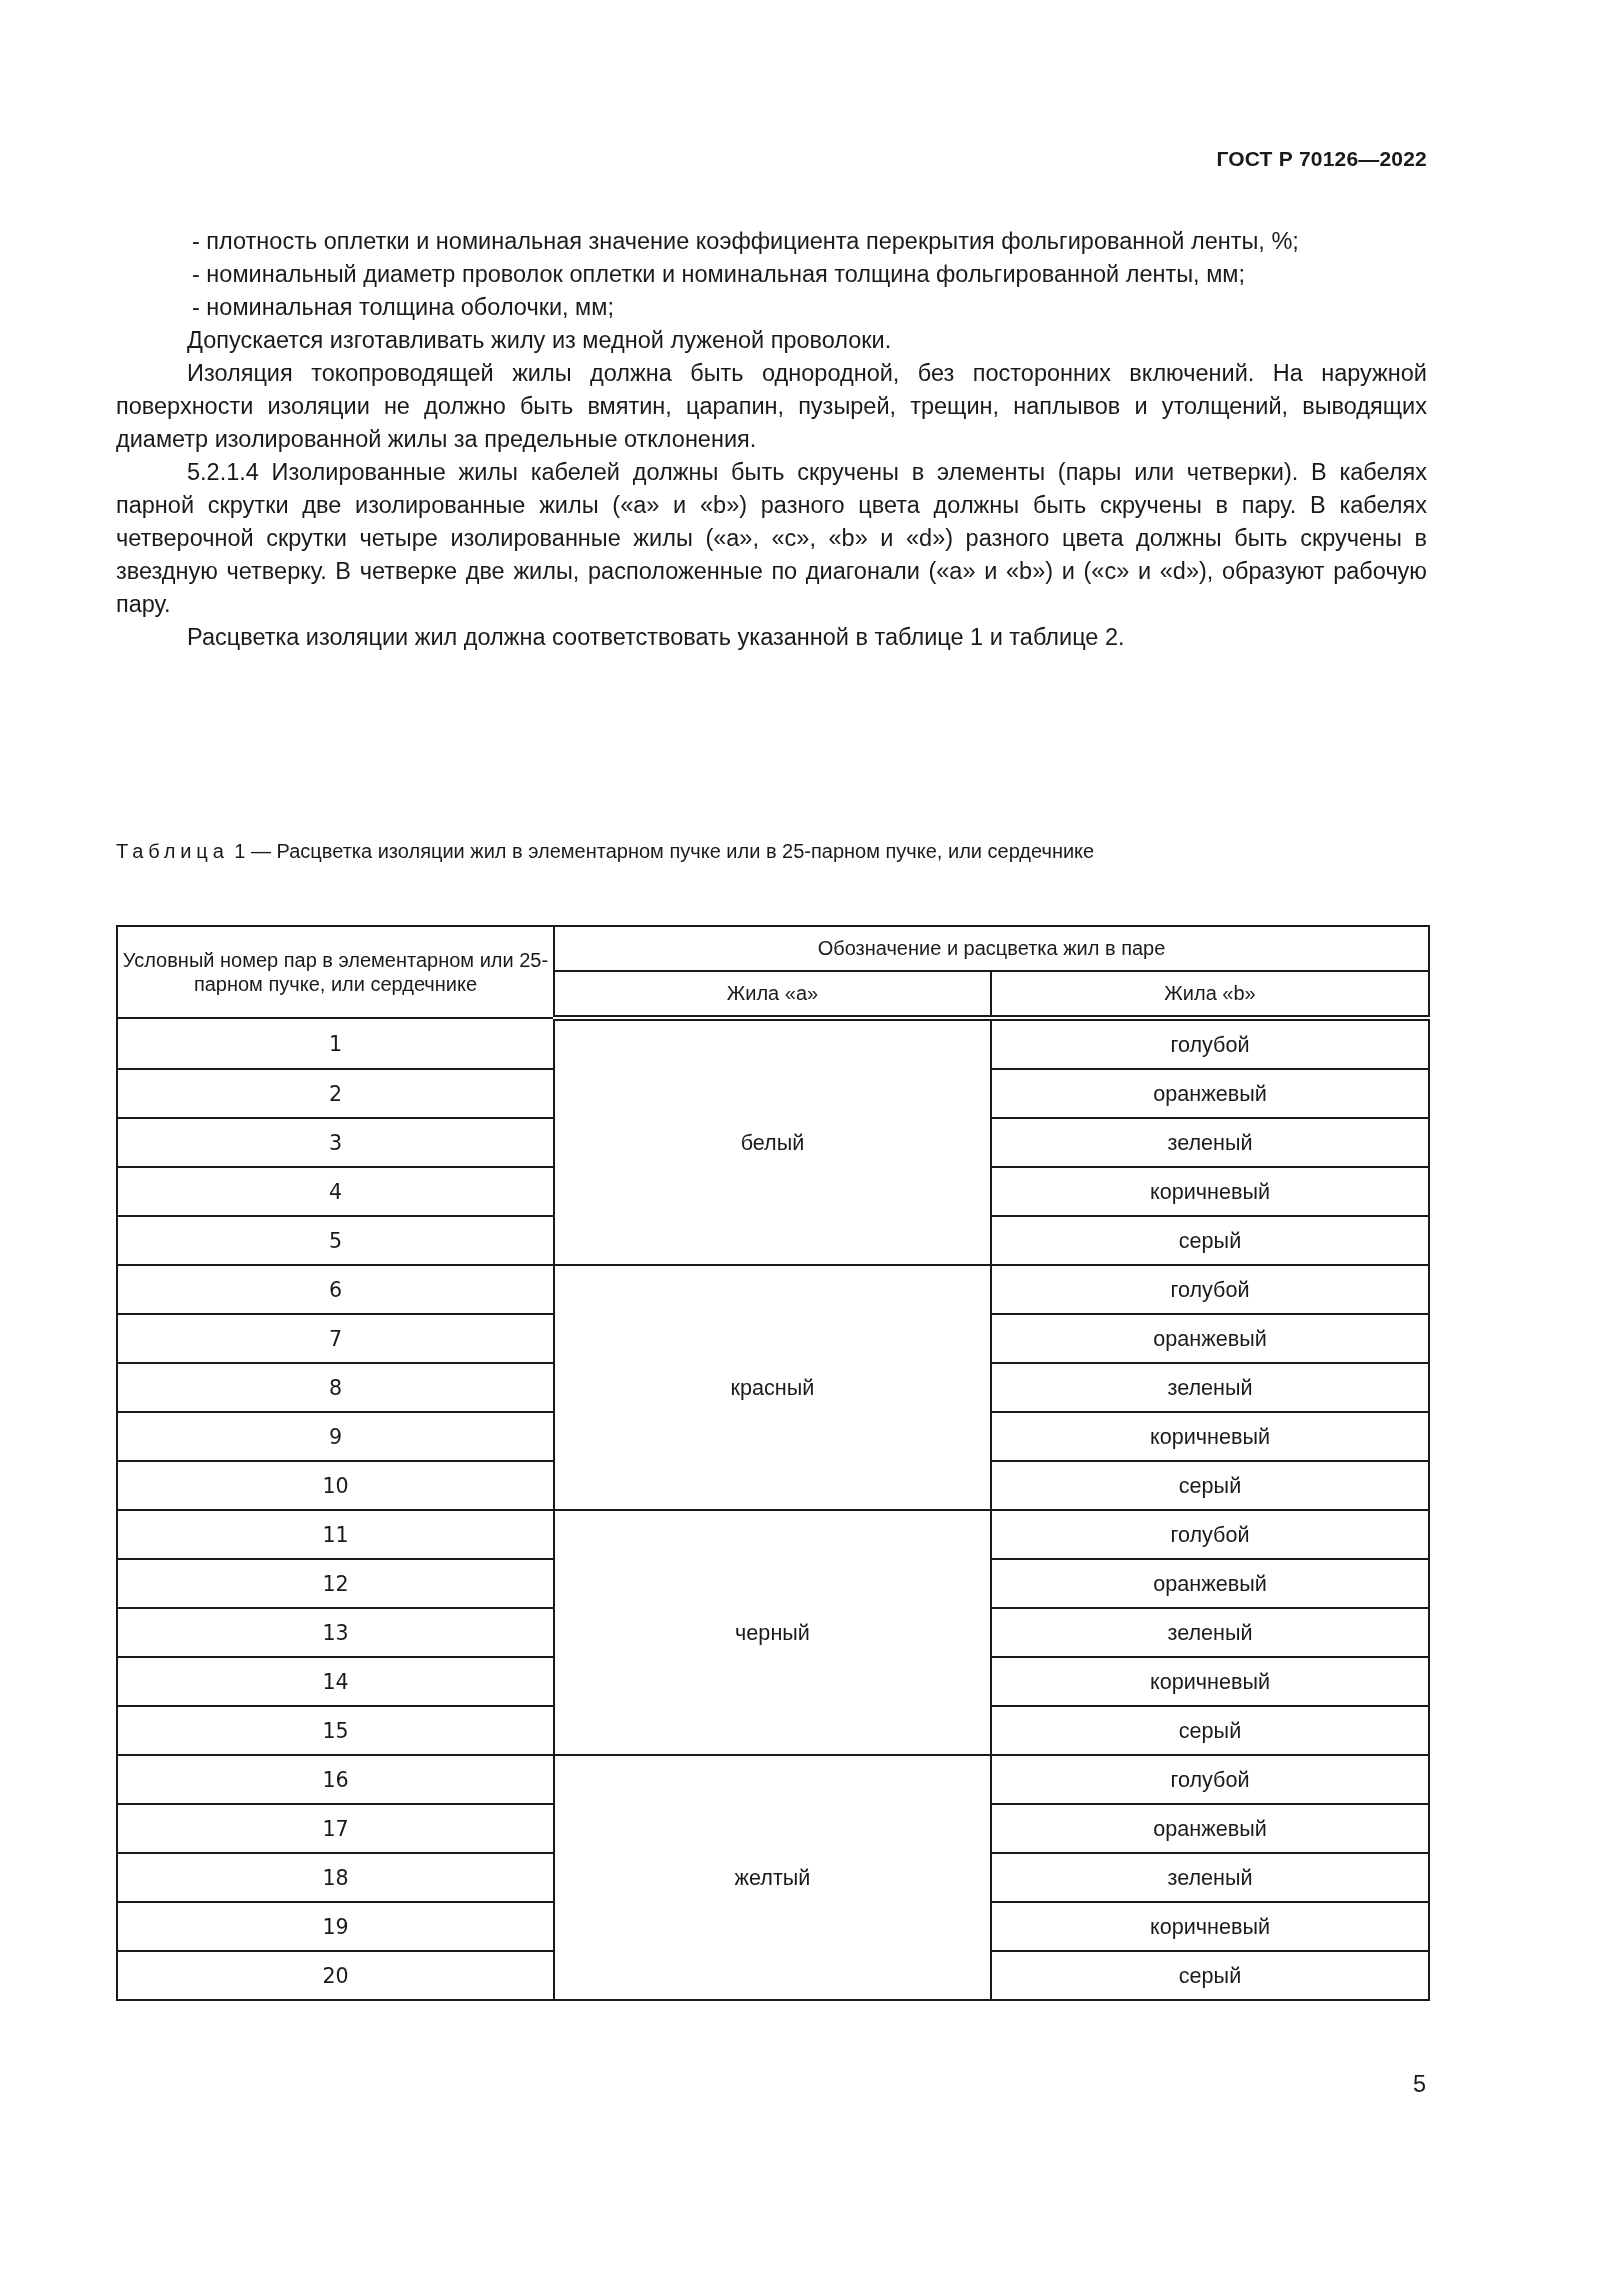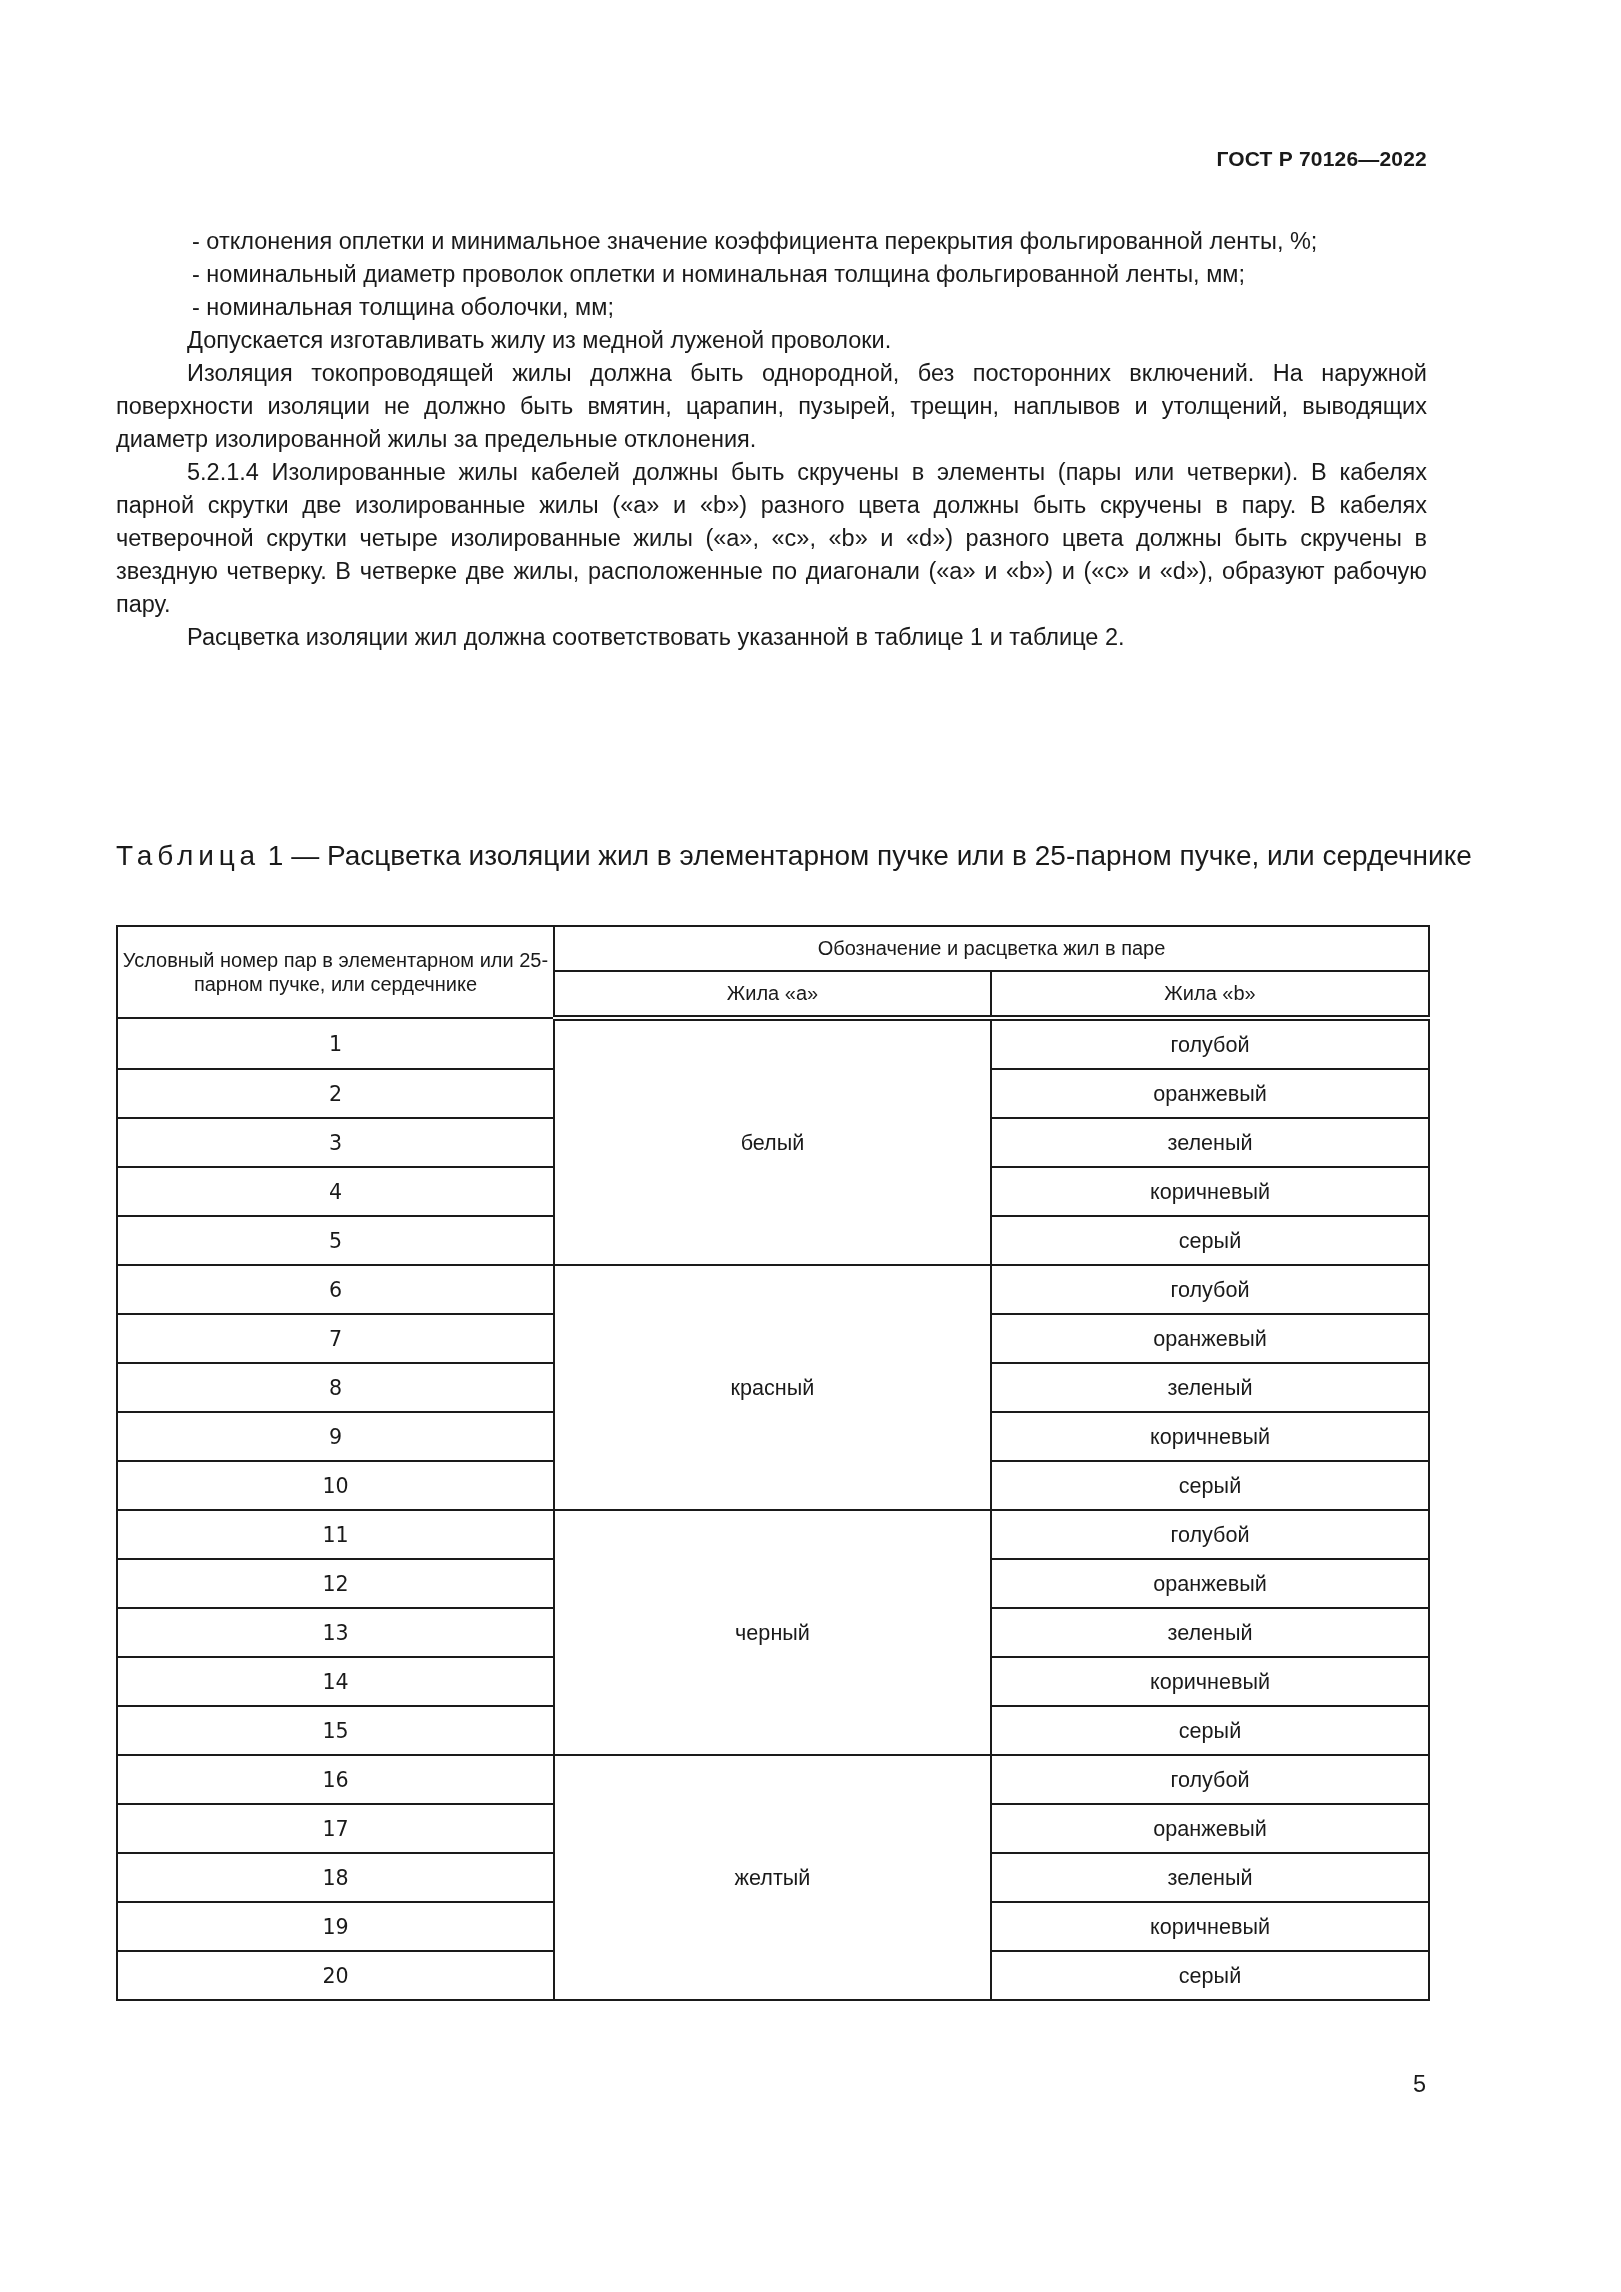--- a/index.html
+++ b/index.html
@@ -5,39 +5,39 @@
   html, body { margin: 0; padding: 0; background: #ffffff; }
   body { width: 1621px; height: 2293px; position: relative; overflow: hidden;
          font-family: "Liberation Sans", sans-serif; color: #1a1a1a; }
   .page-header { position: absolute; top: 147px; right: 194px; font-weight: bold;
                  font-size: 21px; letter-spacing: 0.2px; }
   .body-text { position: absolute; left: 116px; top: 225px; width: 1311px;
                font-size: 23.5px; line-height: 33px; }
   .body-text p { margin: 0; text-align: justify; text-indent: 71px; }
   .body-text p.sub { text-indent: 76px; }
   .body-text p.last { text-align-last: left; }
-  .caption { position: absolute; left: 116px; top: 840px; font-size: 28px; white-space: nowrap; }
+  .caption { position: absolute; left: 116px; top: 840px; font-size: 20px; white-space: nowrap; }
   .caption .spaced { letter-spacing: 4.9px; }
   table.colors { position: absolute; left: 116px; top: 878px; width: 1312px;
                  border-collapse: collapse; font-size: 21.6px; table-layout: fixed; margin-top: 47px; }
   table.colors td, table.colors th { border: 2.5px solid #1a1a1a; text-align: center;
                  vertical-align: middle; font-weight: normal; padding: 0; }
   table.colors th { height: 43px; font-size: 20px; line-height: 24.5px; }
   table.colors thead tr:last-child th { border-bottom: 6.9px double #1a1a1a; }
   table.colors td { height: 47px; }
   table.colors td.num { font-family: "DejaVu Sans", sans-serif; font-size: 20.6px; }
   .page-number { position: absolute; left: 1413px; top: 2071px; font-size: 23.5px; }
 </style>
 </head>
 <body>
 
 <div class="page-header">ГОСТ Р 70126—2022</div>
 
 <div class="body-text">
-  <p class="sub">- отклонения оплетки и минимальное значение коэффициента перекрытия фольгированной ленты, %;</p>
+  <p class="sub">- плотность оплетки и номинальная значение коэффициента перекрытия фольгированной ленты, %;</p>
   <p class="sub">- номинальный диаметр проволок оплетки и номинальная толщина фольгированной ленты, мм;</p>
   <p class="sub last">- номинальная толщина оболочки, мм;</p>
   <p class="last">Допускается изготавливать жилу из медной луженой проволоки.</p>
   <p>Изоляция токопроводящей жилы должна быть однородной, без посторонних включений. На наружной поверхности изоляции не должно быть вмятин, царапин, пузырей, трещин, наплывов и утолщений, выводящих диаметр изолированной жилы за предельные отклонения.</p>
   <p>5.2.1.4 Изолированные жилы кабелей должны быть скручены в элементы (пары или четверки). В кабелях парной скрутки две изолированные жилы («a» и «b») разного цвета должны быть скручены в пару. В кабелях четверочной скрутки четыре изолированные жилы («a», «c», «b» и «d») разного цвета должны быть скручены в звездную четверку. В четверке две жилы, расположенные по диагонали («a» и «b») и («c» и «d»), образуют рабочую пару.</p>
   <p class="last">Расцветка изоляции жил должна соответствовать указанной в таблице 1 и таблице 2.</p>
 </div>
 
 <div class="caption"><span class="spaced">Таблица</span><span> 1 — Расцветка изоляции жил в элементарном пучке или в 25-парном пучке, или сердечнике</span></div>
 

